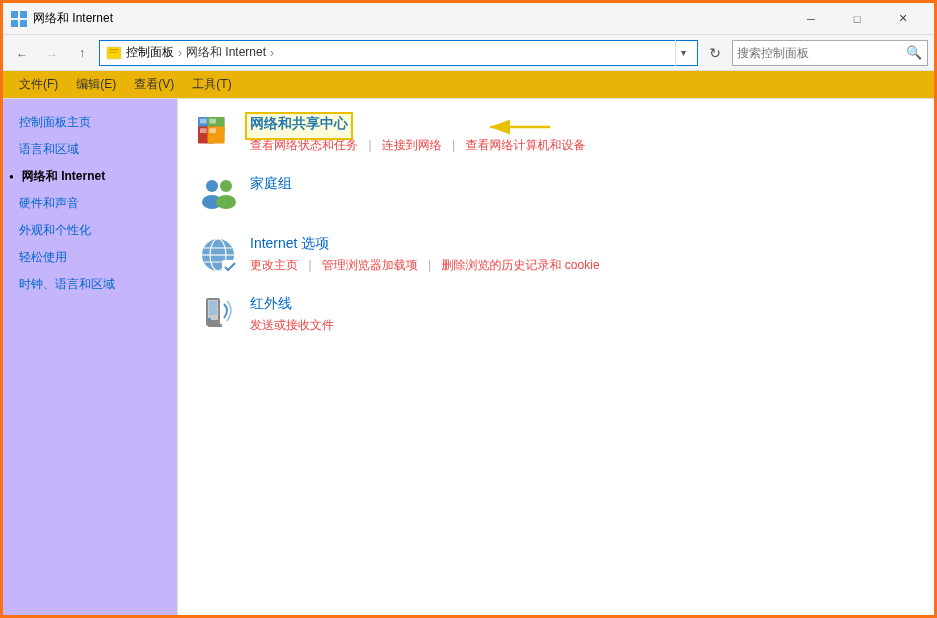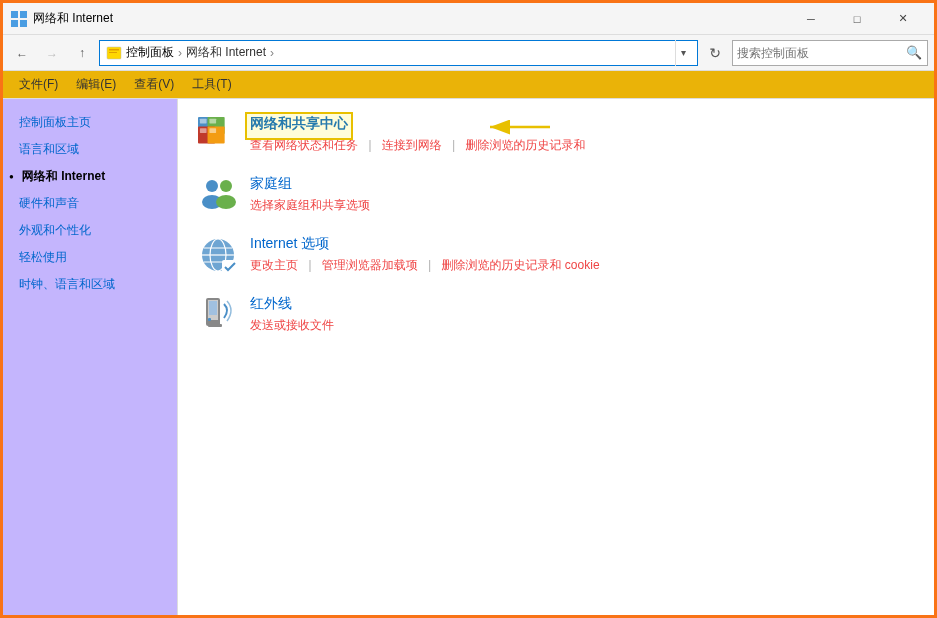--- a/index.html
+++ b/index.html
@@ -383,40 +383,37 @@
                 </marker>
               </defs>
               <line x1="70" y1="20" x2="10" y2="20" stroke="#e8c000" stroke-width="2.5" marker-end="url(#arrowhead)"></line>
             </svg>
           </div>
           <div class="item-links">
             <a>查看网络状态和任务</a>
             <span class="sep">｜</span>
             <a>连接到网络</a>
             <span class="sep">｜</span>
-            <a>删除浏览的历史记录和</a>
+            <a>查看网络计算机和设备</a>
           </div>
         </div>
       </div>
 
       <div class="item-row">
         <div class="item-icon">
           <svg width="40" height="38" viewBox="0 0 40 38">
 
             <circle cx="14" cy="10" r="6" fill="#4a8fc7"></circle>
             <circle cx="28" cy="10" r="6" fill="#6ab04c"></circle>
             <ellipse cx="14" cy="26" rx="10" ry="7" fill="#4a8fc7"></ellipse>
             <ellipse cx="28" cy="26" rx="10" ry="7" fill="#6ab04c"></ellipse>
           </svg>
         </div>
         <div class="item-content">
           <span class="item-title">家庭组</span>
-          <div class="item-links">
-            <a>选择家庭组和共享选项</a>
-          </div>
         </div>
       </div>
 
       <div class="item-row">
         <div class="item-icon">
           <svg width="40" height="38" viewBox="0 0 40 38">
 
             <circle cx="20" cy="19" r="16" fill="#4a8fc7" opacity="0.8"></circle>
             <ellipse cx="20" cy="19" rx="8" ry="16" fill="none" stroke="#fff" stroke-width="1.2"></ellipse>
             <line x1="4" y1="19" x2="36" y2="19" stroke="#fff" stroke-width="1.2"></line>

